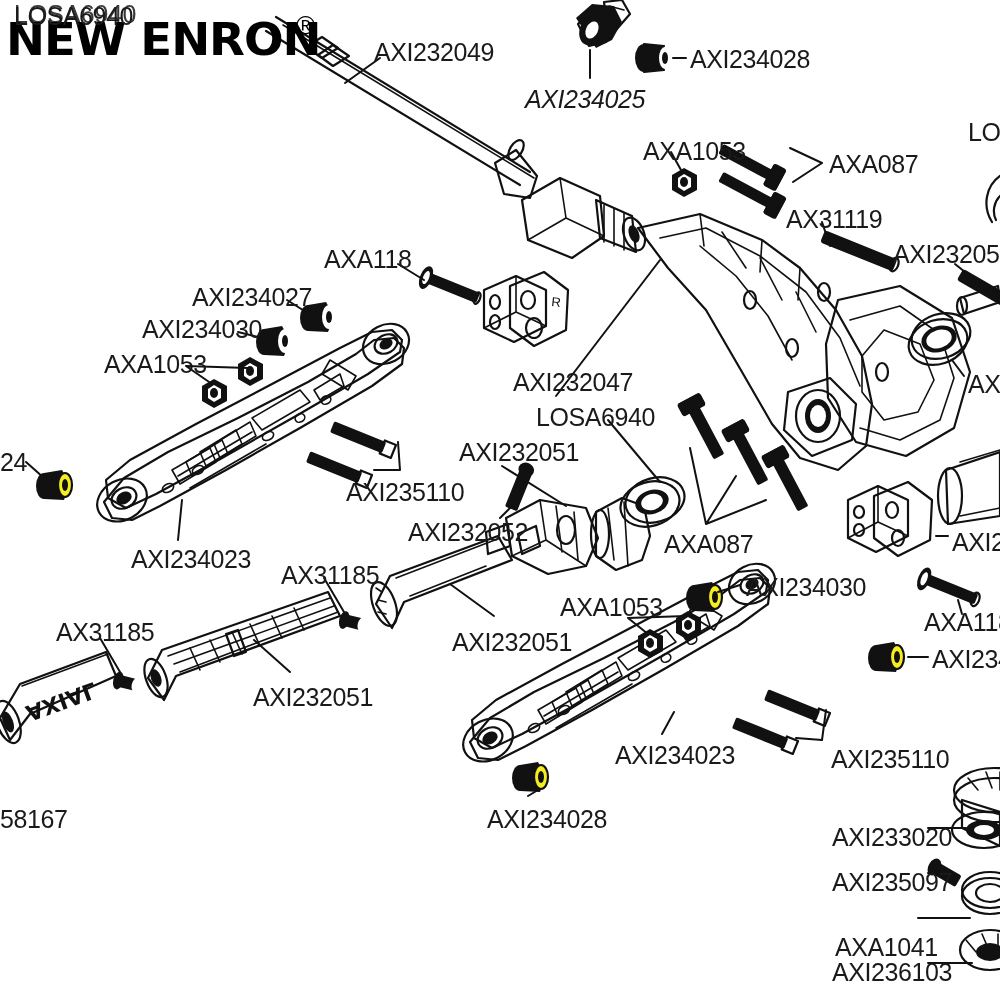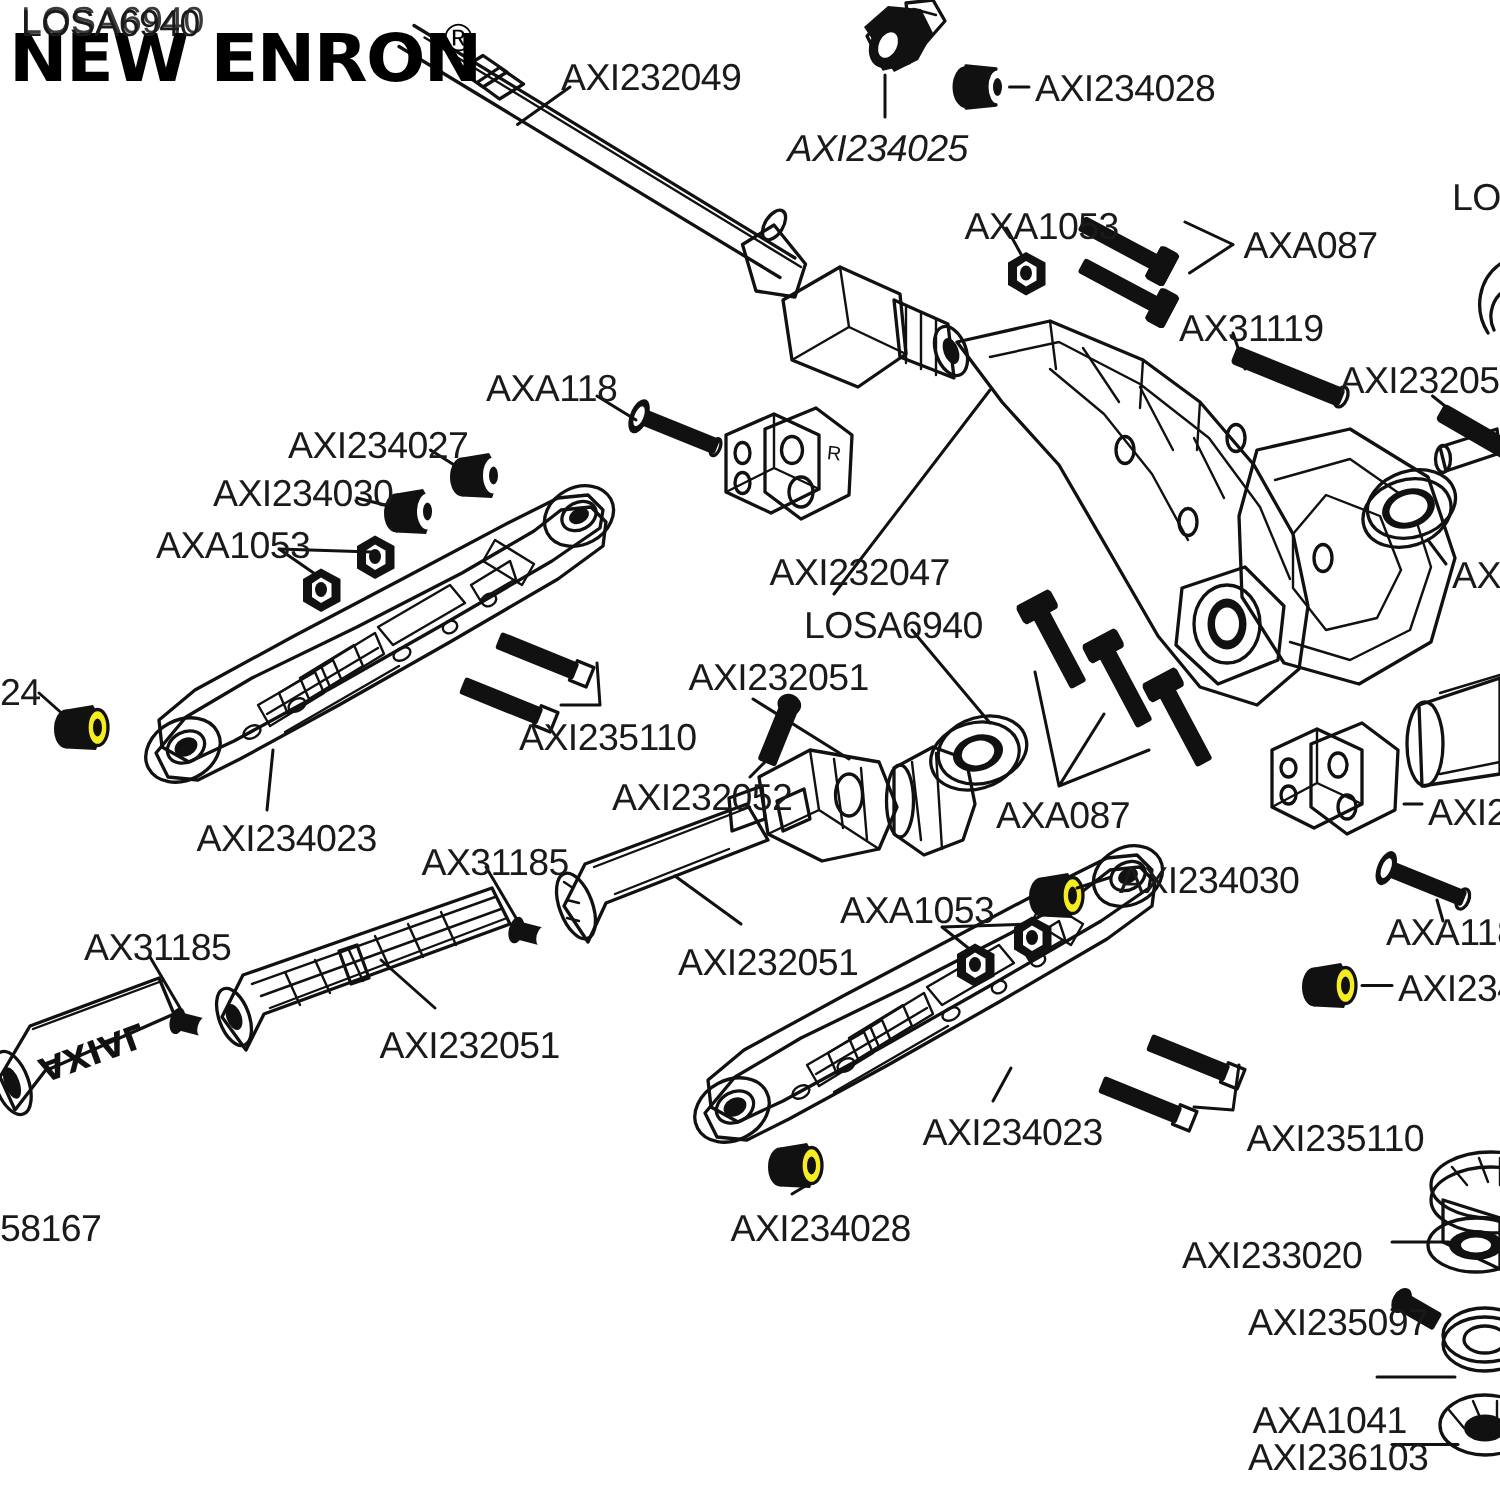--- a/index.html
+++ b/index.html
@@ -515,19 +515,19 @@
       <div class="lbl" style="left: 560px; top: 593px;">AXA1053</div>
       <div class="lbl" style="left: 924px; top: 608px;">AXA118</div>
       <div class="lbl" style="left: 56px; top: 618px;">AX31185</div>
       <div class="lbl" style="left: 452px; top: 628px;">AXI232051</div>
       <div class="lbl" style="left: 932px; top: 645px;">AXI234</div>
       <div class="lbl" style="left: 253px; top: 683px;">AXI232051</div>
       <div class="lbl" style="left: 615px; top: 741px;">AXI234023</div>
       <div class="lbl" style="left: 831px; top: 745px;">AXI235110</div>
       <div class="lbl" style="left: 0px; top: 805px;">58167</div>
       <div class="lbl" style="left: 487px; top: 805px;">AXI234028</div>
-      <div class="lbl" style="left: 788px; top: 823px; text-align: center;">AXI233020</div>
+      <div class="lbl" style="left: 832px; top: 823px; text-align: center;">AXI233020</div>
       <div class="lbl" style="left: 832px; top: 868px;">AXI235097</div>
       <div class="lbl" style="left: 835px; top: 933px;">AXA1041</div>
       <div class="lbl" style="left: 832px; top: 958px;">AXI236103</div>
     </div>
 
 </div>
 
 </body></html>

